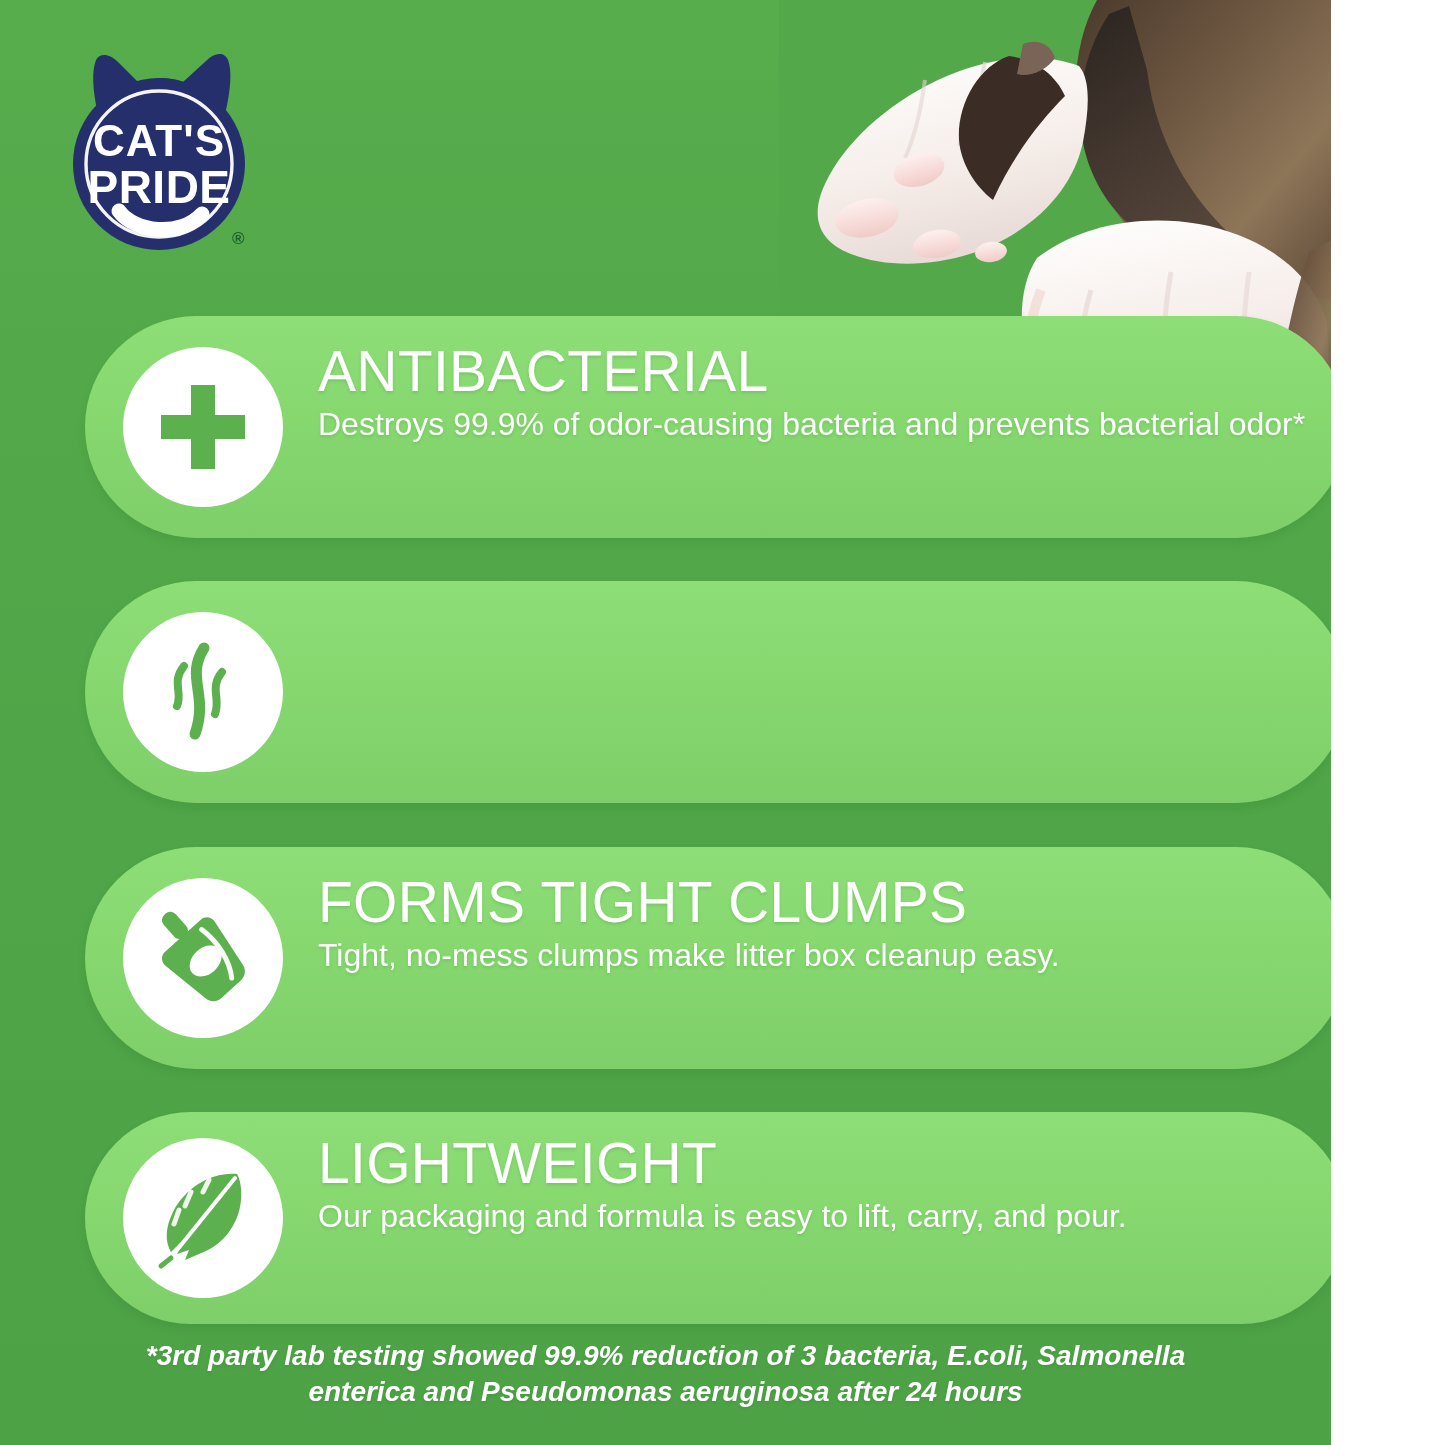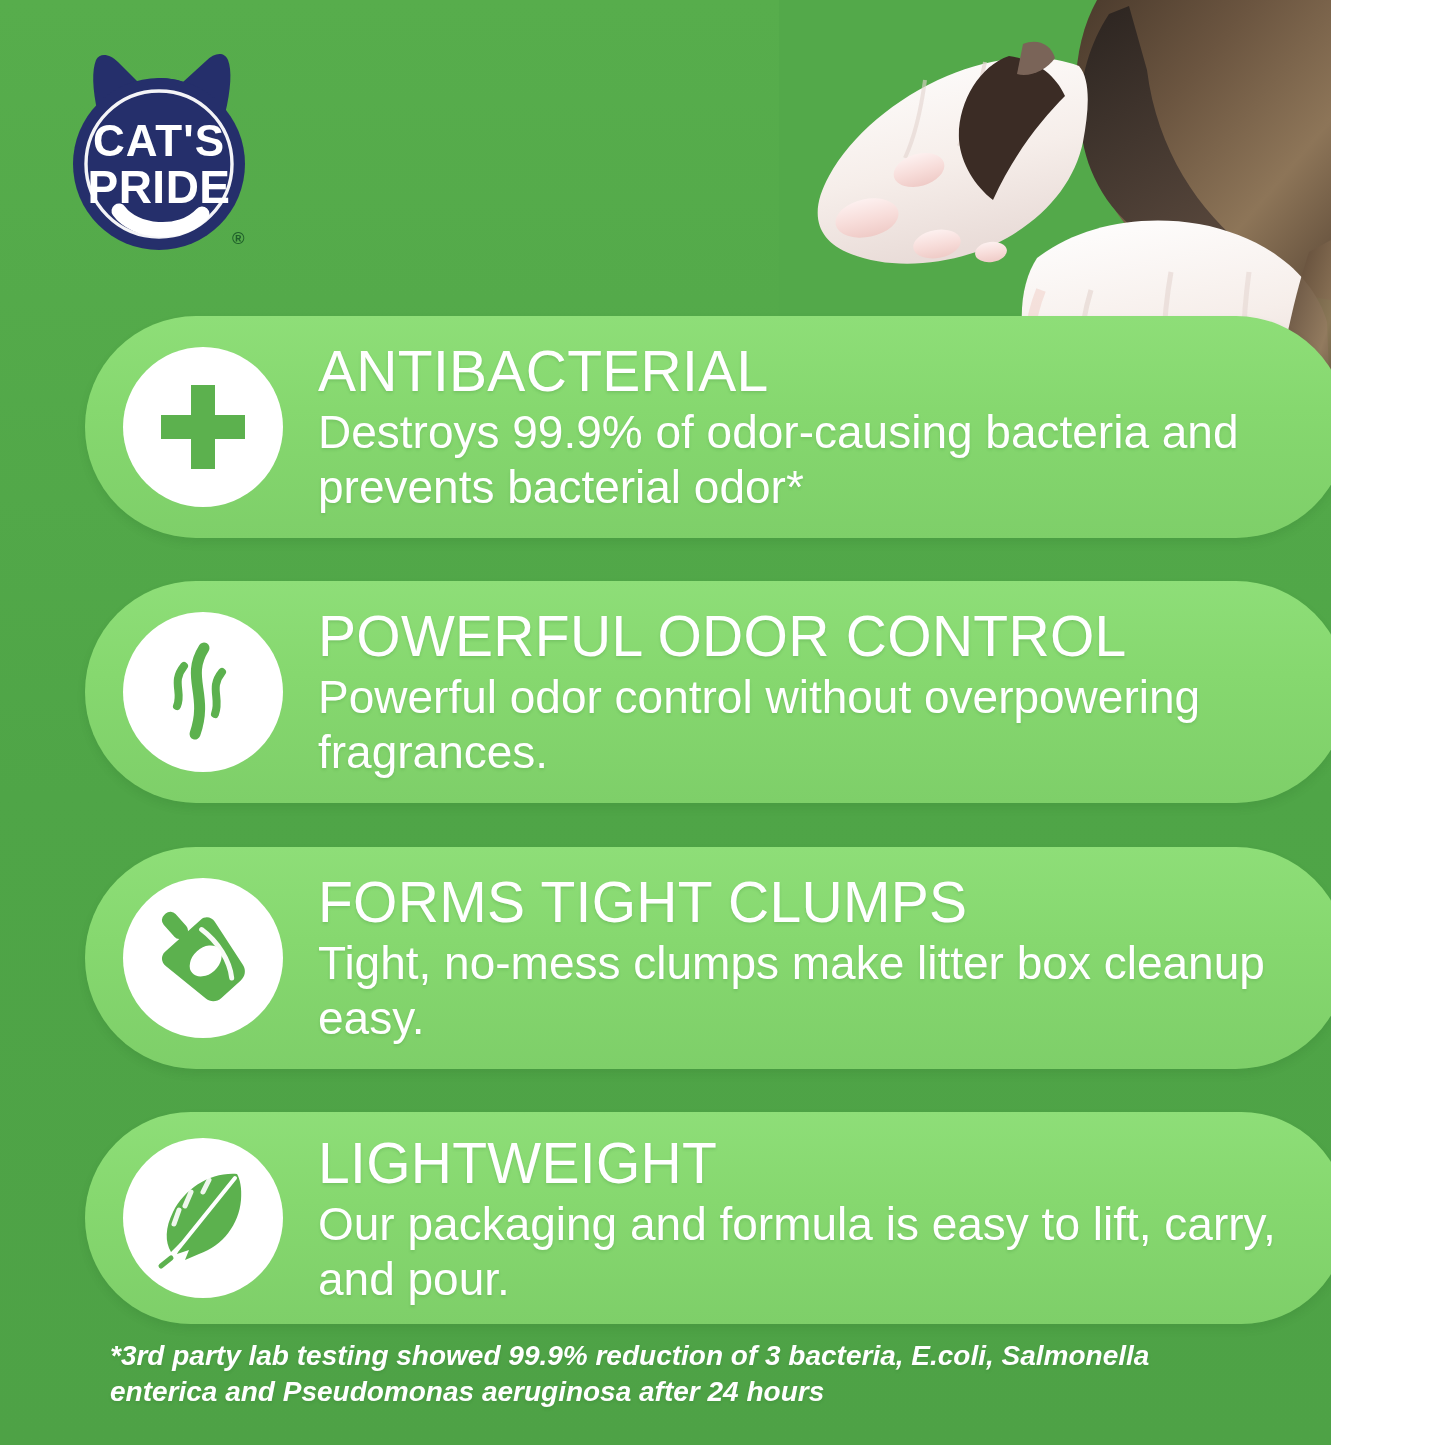--- a/index.html
+++ b/index.html
@@ -77,38 +77,39 @@
     font-size:57px;
     line-height:1.04;
     font-weight:400;
     letter-spacing:0.3px;
     margin:0 0 4px 0;
     white-space:nowrap;
     text-shadow:0 2px 3px rgba(40,110,40,0.18);
   }
   .pill-desc{
     color:#ffffff;
-    font-size:46px;
+    font-size:32px;
     line-height:1.20;
     font-weight:400;
     margin:0;
     text-shadow:0 2px 3px rgba(40,110,40,0.16);
   }
 
   
   #footer{
     position:absolute;
     left:0;right:0;
     top:1338px;
+    text-align:center;
     color:#ffffff;
     font-size:28px;
     line-height:1.30;
     font-style:italic;
     font-weight:700;
-    padding:0 110px;
+    padding:0 86px;
     text-shadow:0 2px 3px rgba(40,110,40,0.18);
   }
   #footer span{display:block;}
 </style>
 </head>
 <body>
 
 <div id="page">
 
   <div id="logo">
@@ -217,24 +218,20 @@
       <span>
         <svg width="104" height="104" viewBox="0 0 104 104" xmlns="http://www.w3.org/2000/svg">
           <g fill="none" stroke="#5cb14e" stroke-linecap="round">
             <path d="M33 26 C20 42 32 52 26 66" stroke-width="8"></path>
             <path d="M53 8 C34 38 58 54 44 94" stroke-width="11"></path>
             <path d="M71 32 C58 48 70 58 64 74" stroke-width="8"></path>
           </g>
         </svg>
       </span>
     </div>
-    <div class="pill-text">
-      <div class="pill-title">POWERFUL ODOR CONTROL</div>
-      <div class="pill-desc">Powerful odor control without overpowering fragrances.</div>
-    </div>
   </div>
 
   <div class="pill" id="pill-4">
     <div class="icon-circle">
       <span>
         <svg width="104" height="104" viewBox="0 0 104 104" xmlns="http://www.w3.org/2000/svg">
 
           <path d="M86 8 C60 6 34 22 22 46 C14 62 14 76 20 86
                    L30 76 L26 88 L38 84 L34 94 L48 88
                    C72 80 88 58 90 34 C91 22 89 13 86 8 Z" fill="#5cb14e"></path>

